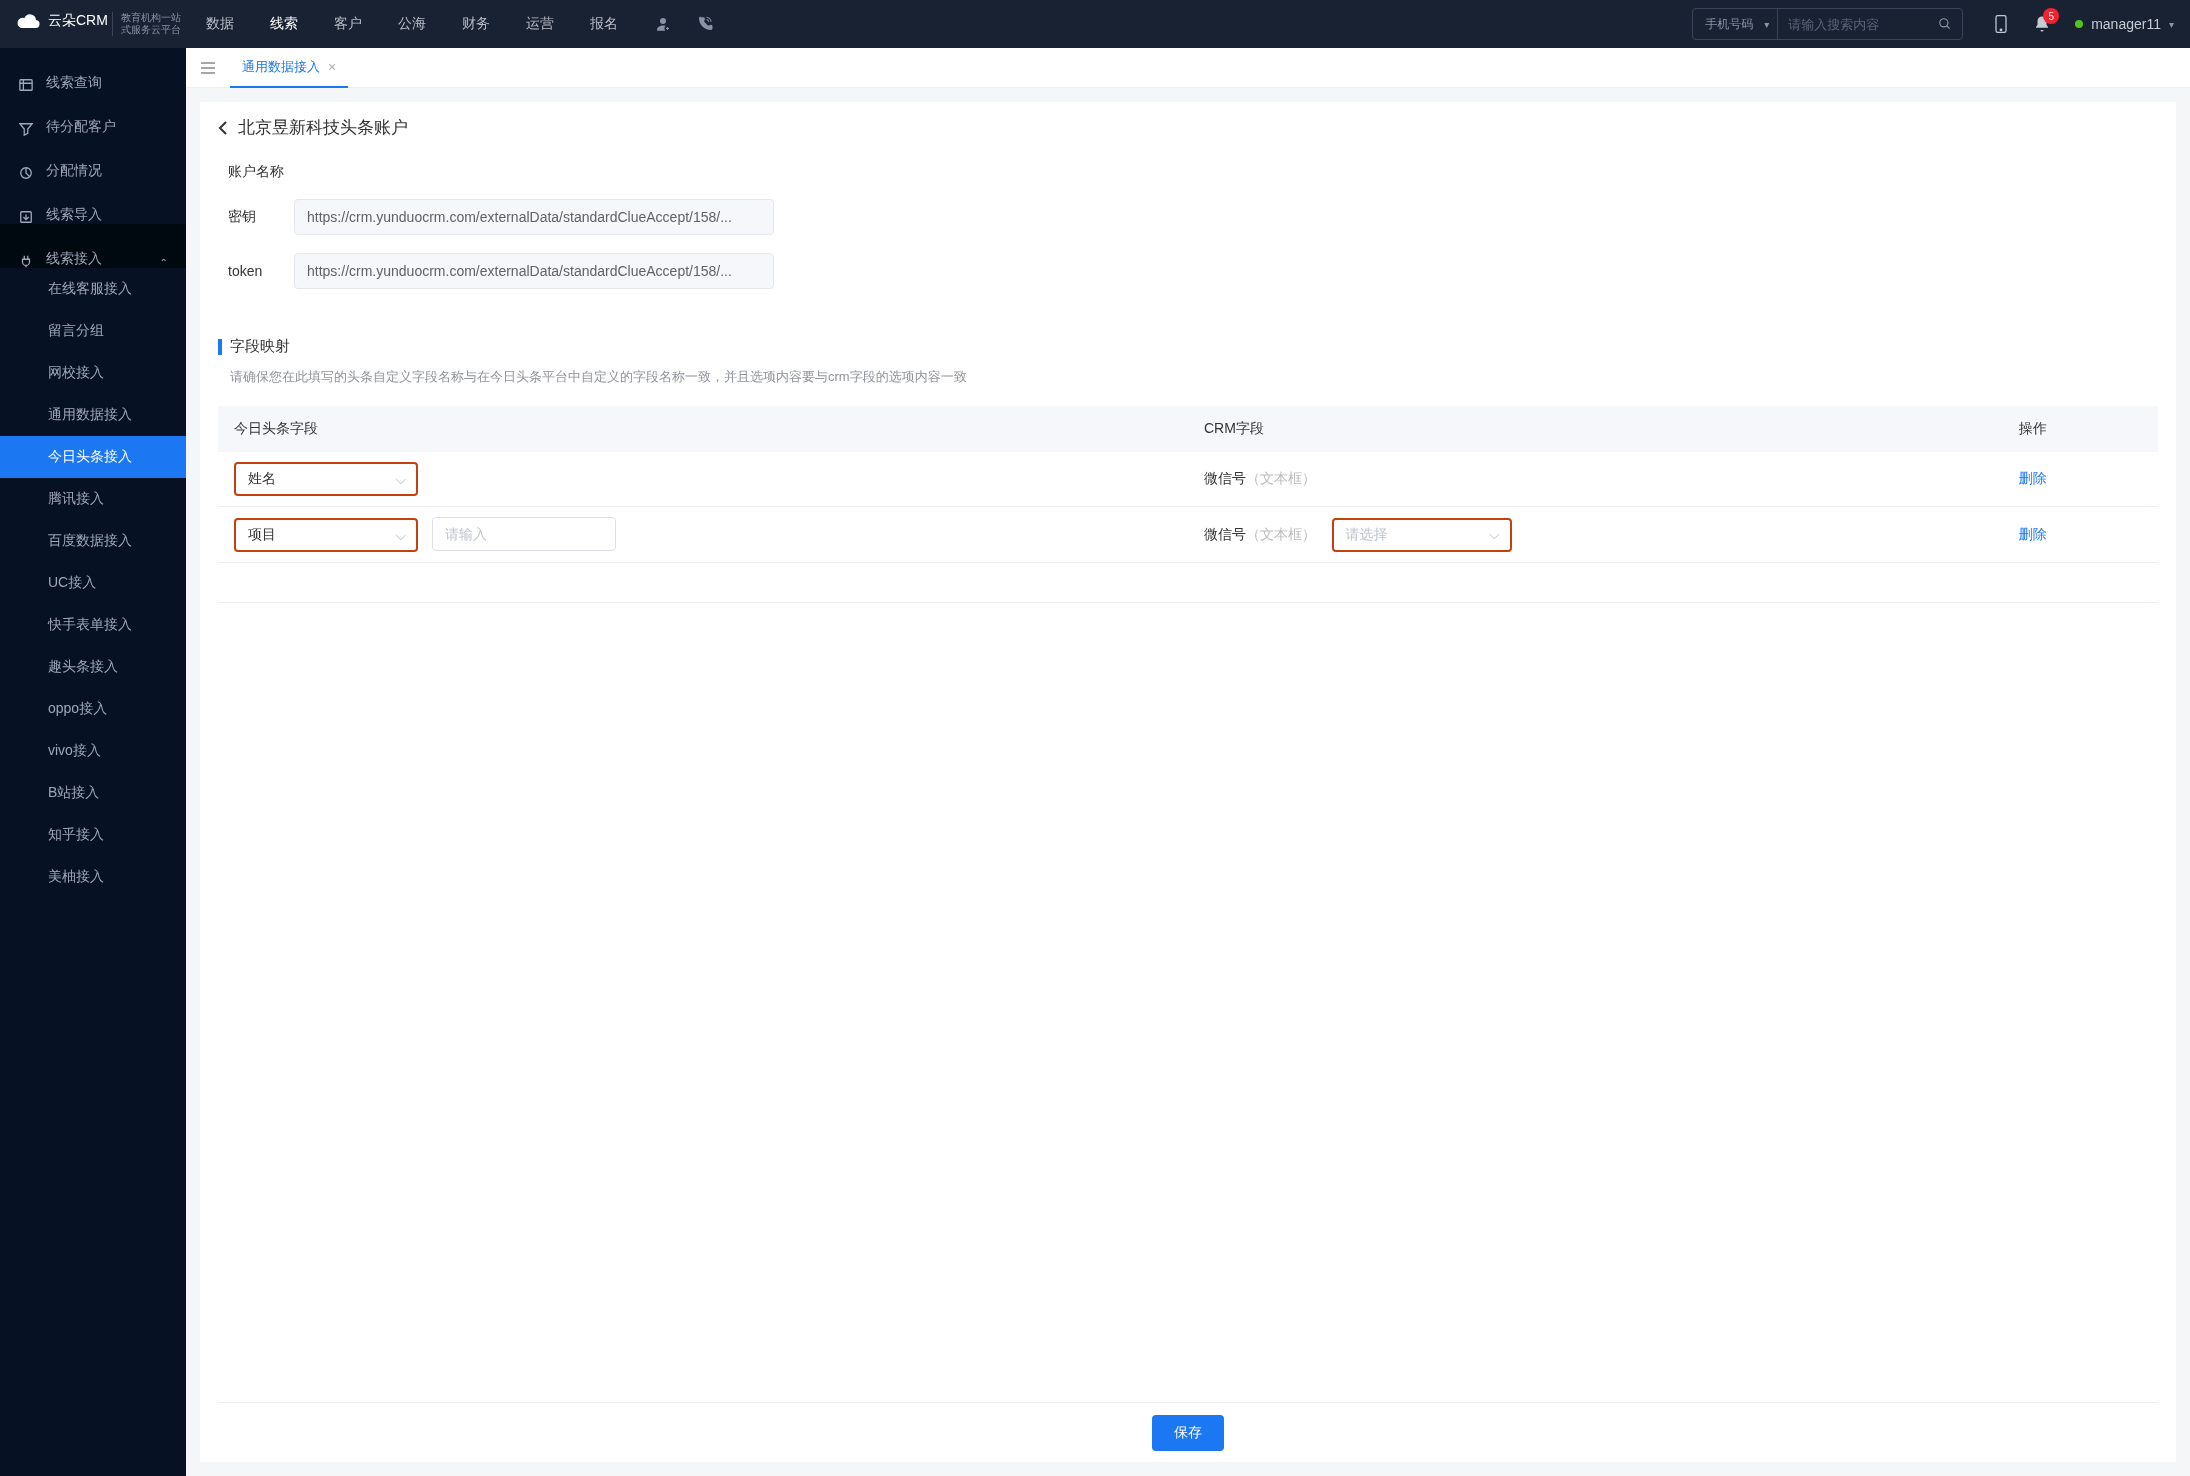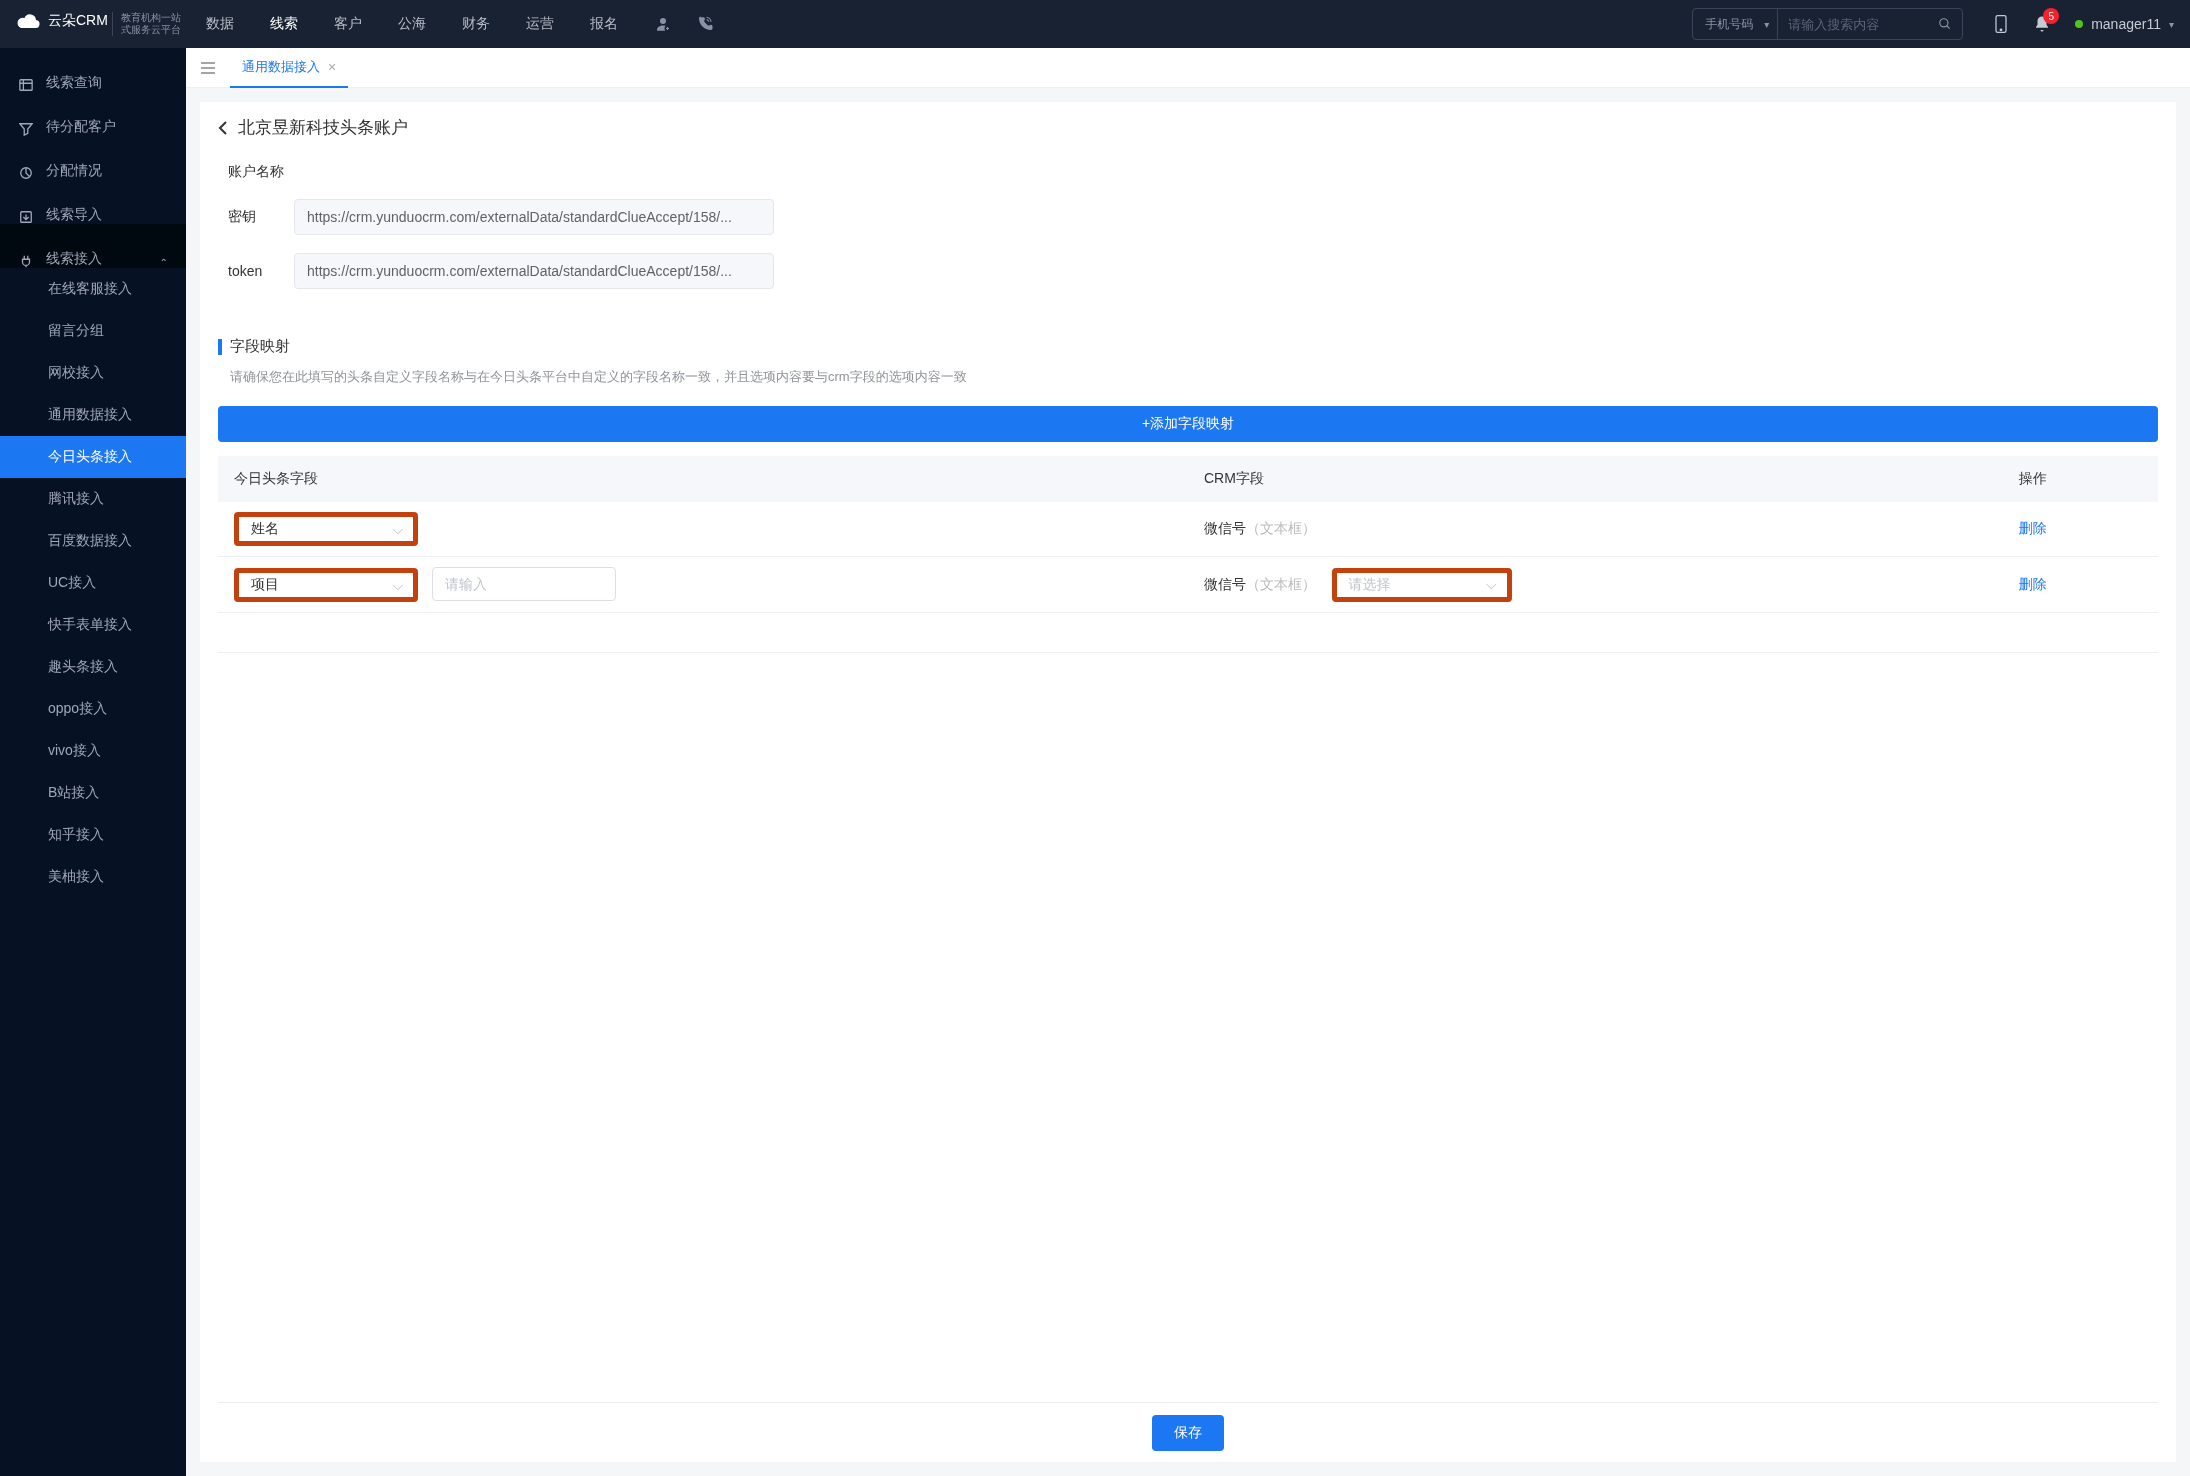--- a/index.html
+++ b/index.html
@@ -67,21 +67,21 @@
     .section-desc { color: #909399; font-size: 13px; margin-bottom: 20px; padding-left: 12px;}
     
     .add-btn { background: #1b77f2; color: #fff; border: none; border-radius: 4px; padding: 9px 14px; font-size: 14px; cursor: pointer; margin-bottom: 14px; }
     
     .table { width: 100%; border-collapse: collapse; }
     .table thead tr { background: #f5f7fa; }
     .table th { text-align: left; padding: 14px 16px; font-weight: 500; color: #333; font-size: 14px; }
     .table th:last-child { text-align: left; }
     .table td { padding: 10px 16px; border-bottom: 1px solid #ebeef5; vertical-align: middle; }
     
-    .select-box { display: inline-flex; align-items: center; border: 5px solid #c2410c; border-radius: 4px; height: 34px; padding: 0 28px 0 12px; position: relative; min-width: 184px; cursor: pointer; background: #fff; font-size: 14px;}
+    .select-box { display: inline-flex; align-items: center; border: 2px solid #c2410c; border-radius: 4px; height: 34px; padding: 0 28px 0 12px; position: relative; min-width: 184px; cursor: pointer; background: #fff; font-size: 14px;}
     .select-box.sm { min-width: 180px; }
     .select-box::after { content: "⌵"; position: absolute; right: 10px; color: #c0c4cc; font-size: 14px; }
     .select-placeholder { color: #c0c4cc; }
     .inline-input { border: 1px solid #dcdfe6; border-radius: 4px; height: 34px; padding: 0 12px; outline: none; width: 184px; margin-left: 10px; font-size:14px;}
     .inline-input::placeholder { color: #c0c4cc; }
     
     .crm-field { color: #333; }
     .crm-hint { color: #bbb; }
     
     .del-link { color: #1b77f2; cursor: pointer; }
@@ -264,21 +264,20 @@
         <span class="form-label">token</span>
         <input class="form-input filled" readonly="" value="https://crm.yunduocrm.com/externalData/standardClueAccept/158/..." style="">
       </div>
 
       <div class="section-header">
         <span class="section-bar"></span>
         <span class="section-title">字段映射</span>
       </div>
       <div class="section-desc">请确保您在此填写的头条自定义字段名称与在今日头条平台中自定义的字段名称一致，并且选项内容要与crm字段的选项内容一致</div>
 
-      <button class="add-btn">+添加字段映射</button>
 
       <table class="table">
         <thead>
           <tr>
             <th style="width:50%">今日头条字段</th>
             <th style="width:42%">CRM字段</th>
             <th>操作</th>
           </tr>
         </thead>
         <tbody>

